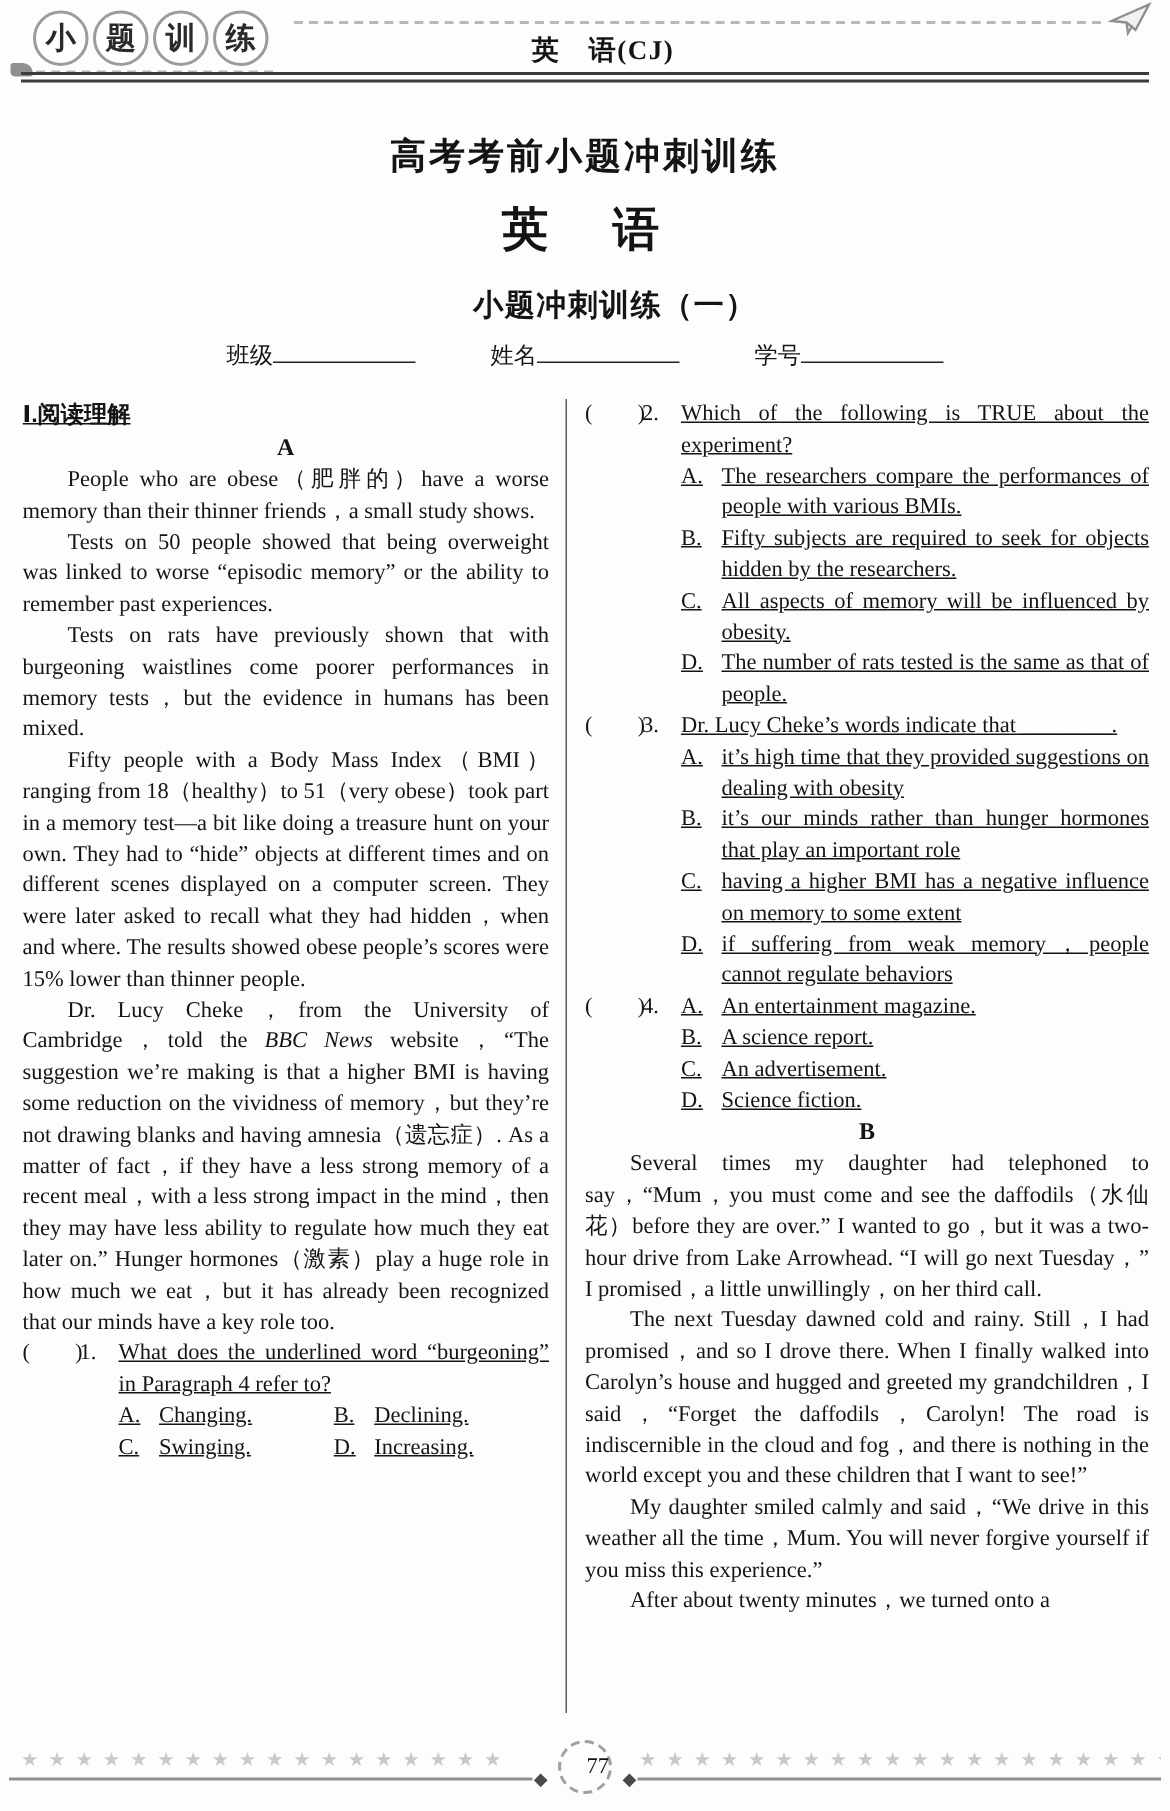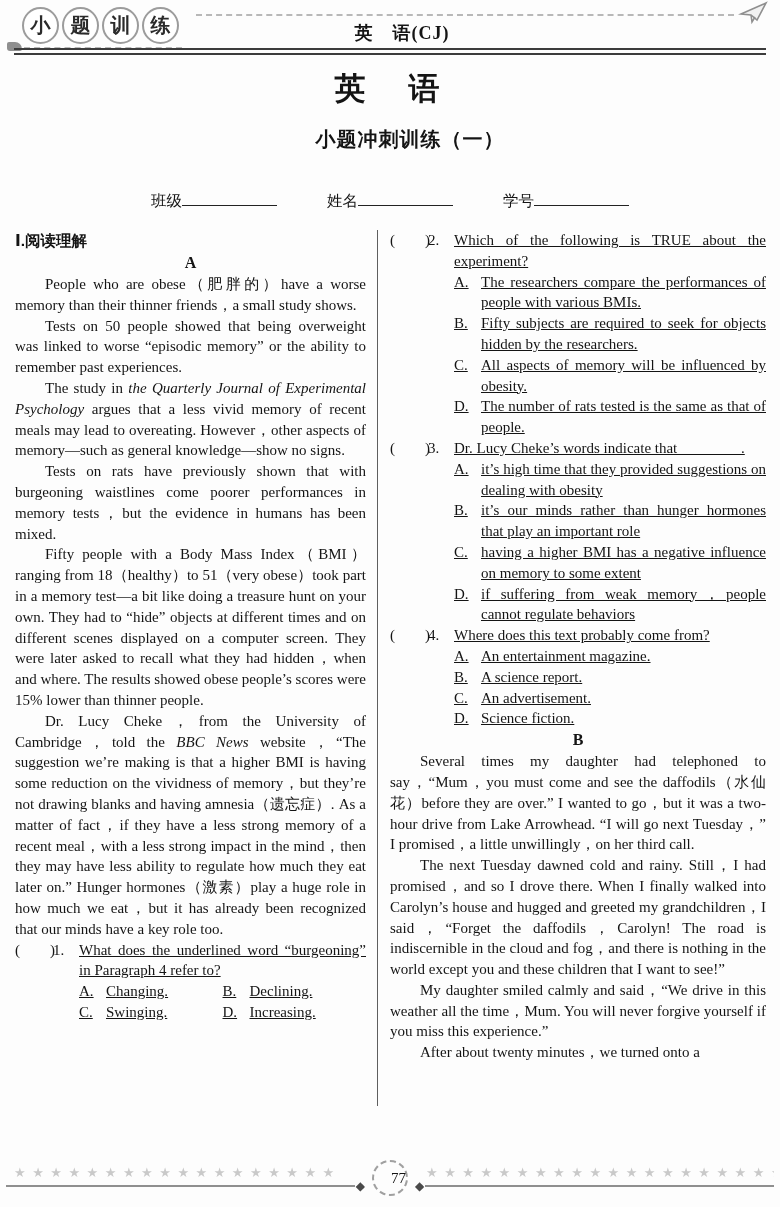--- a/index.html
+++ b/index.html
@@ -23,31 +23,31 @@
   .ink-icon { position:absolute; left:7px; top:42px; width:15px; height:9px; background:#8f8f8f; border-radius:2px 7px 2px 3px; }
   .hdr-subject { position:absolute; top:21px; left:0; right:0; text-align:center; font-size:18px; font-weight:bold; letter-spacing:1px;padding-left:24px; }
   .plane-icon { position:absolute; right:10px; top:1px; }
   .double-rule { position:absolute; left:14px; right:14px; top:48px; height:3px; border-top:2px solid #3c3c3c; border-bottom:2px solid #3c3c3c; }
 
   
   .title-main { text-align:center; margin-top:32px; font-size:24px; font-weight:bold; letter-spacing:2px; }
   .title-subject { text-align:center; margin-top:12px; font-size:31px; font-weight:bold; letter-spacing:6px; }
   .title-sub { text-align:center; margin-top:16px; font-size:20px; font-weight:bold;
                font-family:"Liberation Sans","DejaVu Sans",sans-serif; letter-spacing:1px;padding-left:40px; }
-  .fields { display:flex; justify-content:center; gap:50px; margin-top:38px; font-size:15.5px; }
+  .fields { display:flex; justify-content:center; gap:50px; margin-top:10px; font-size:15.5px; }
   .field { white-space:nowrap; }
   .blank { display:inline-block; width:95px; height:14px; border-bottom:1.5px solid #222; }
 
   
   .columns { display:flex; margin:18px 14px 0 15px; height:876px; overflow:hidden;
              font-size:15px; line-height:20.8px; }
   .col-left  { width:362px; padding-right:11px; box-sizing:border-box; }
   .col-right { flex:1; border-left:1.5px solid #5f5f5f; padding-left:12px; box-sizing:border-box; }
 
-  .section-heading { font-family:"Liberation Sans","DejaVu Sans",sans-serif; font-weight:bold; font-size:15.5px; line-height:22px; }
+  .section-heading { font-family:"Liberation Sans","DejaVu Sans",sans-serif; font-weight:bold; font-size:15.5px; line-height:22px;text-decoration:underline; }
   .passage-label { text-align:center; font-weight:bold; font-size:16px; line-height:22px; }
   .para { margin:0; text-indent:2em; text-align:justify; }
   .seg-i { font-style:italic; }
   .seg-u { text-underline-offset:2px; }
 
   .q { display:flex; }
   .q-paren { white-space:pre; width:38px; flex-shrink:0; }
   .q-num   { width:26px; flex-shrink:0; }
   .q-main  { flex:1; min-width:0;text-decoration:underline; }
   .q-text  { text-align:justify; }
@@ -85,37 +85,37 @@
     <div class="logo-underline"></div>
     <div class="ink-icon"></div>
     <div class="hdr-subject">英　语(CJ)</div>
     <svg class="plane-icon" width="32" height="24" viewBox="0 0 32 24">
       <path d="M3 13 L28 2 L19 19 L13 14 Z" fill="#f1f1f1" stroke="#8f8f8f" stroke-width="1.6"></path>
       <path d="M13 14 L14 21 L17 16" fill="none" stroke="#8f8f8f" stroke-width="1.6"></path>
     </svg>
     <div class="double-rule"></div>
   </div>
 
+  <div class="title-main">高考考前小题冲刺训练</div>
   <div class="title-subject">英　语</div>
   <div class="title-sub">小题冲刺训练（一）</div>
 
   <div class="fields">
     <span class="field"><span>班级</span><span class="blank"></span></span>
     <span class="field"><span>姓名</span><span class="blank"></span></span>
     <span class="field"><span>学号</span><span class="blank"></span></span>
   </div>
 
   <div class="columns">
 
     <div class="col-left">
       <div class="section-heading">Ⅰ.阅读理解</div>
       <div class="passage-label">A</div>
       <p class="para"><span>People who are obese（肥胖的）have a worse memory than their thinner friends，a small study shows.</span></p>
       <p class="para"><span>Tests on 50 people showed that being overweight was linked to worse “episodic memory” or the ability to remember past experiences.</span></p>
-      <p class="para"><span>The study in </span><span class="seg-i">the Quarterly Journal of Experimental Psychology</span><span> argues that a less vivid memory of recent meals may lead to overeating. However，other aspects of memory—such as general knowledge—show no signs.</span></p>
       <p class="para"><span>Tests on rats have previously shown that with </span><span class="seg-u">burgeoning</span><span> waistlines come poorer performances in memory tests，but the evidence in humans has been mixed.</span></p>
       <p class="para"><span>Fifty people with a Body Mass Index（BMI）ranging from 18（healthy）to 51（very obese）took part in a memory test—a bit like doing a treasure hunt on your own. They had to “hide” objects at different times and on different scenes displayed on a computer screen. They were later asked to recall what they had hidden，when and where. The results showed obese people’s scores were 15% lower than thinner people.</span></p>
       <p class="para"><span>Dr. Lucy Cheke，from the University of Cambridge，told the </span><span class="seg-i">BBC News</span><span> website，“The suggestion we’re making is that a higher BMI is having some reduction on the vividness of memory，but they’re not drawing blanks and having amnesia（遗忘症）. As a matter of fact，if they have a less strong memory of a recent meal，with a less strong impact in the mind，then they may have less ability to regulate how much they eat later on.” Hunger hormones（激素）play a huge role in how much we eat，but it has already been recognized that our minds have a key role too.</span></p>
 
       <div class="q">
         <span class="q-paren">(  )</span>
         <span class="q-num">1.</span>
         <div class="q-main">
           <div class="q-text">What does the underlined word “burgeoning” in Paragraph 4 refer to?</div>
           <div class="opts-grid">
@@ -187,21 +187,20 @@
               <span class="opt-letter">D.</span>
               <span class="opt-text">if suffering from weak memory，people cannot regulate behaviors</span>
             </div>
         </div>
       </div>
 
       <div class="q">
         <span class="q-paren">(  )</span>
         <span class="q-num">4.</span>
         <div class="q-main">
-          <div class="q-text">Where does this text probably come from?</div>
           <div class="opt">
               <span class="opt-letter">A.</span>
               <span class="opt-text">An entertainment magazine.</span>
             </div>
           <div class="opt">
               <span class="opt-letter">B.</span>
               <span class="opt-text">A science report.</span>
             </div>
           <div class="opt">
               <span class="opt-letter">C.</span>

